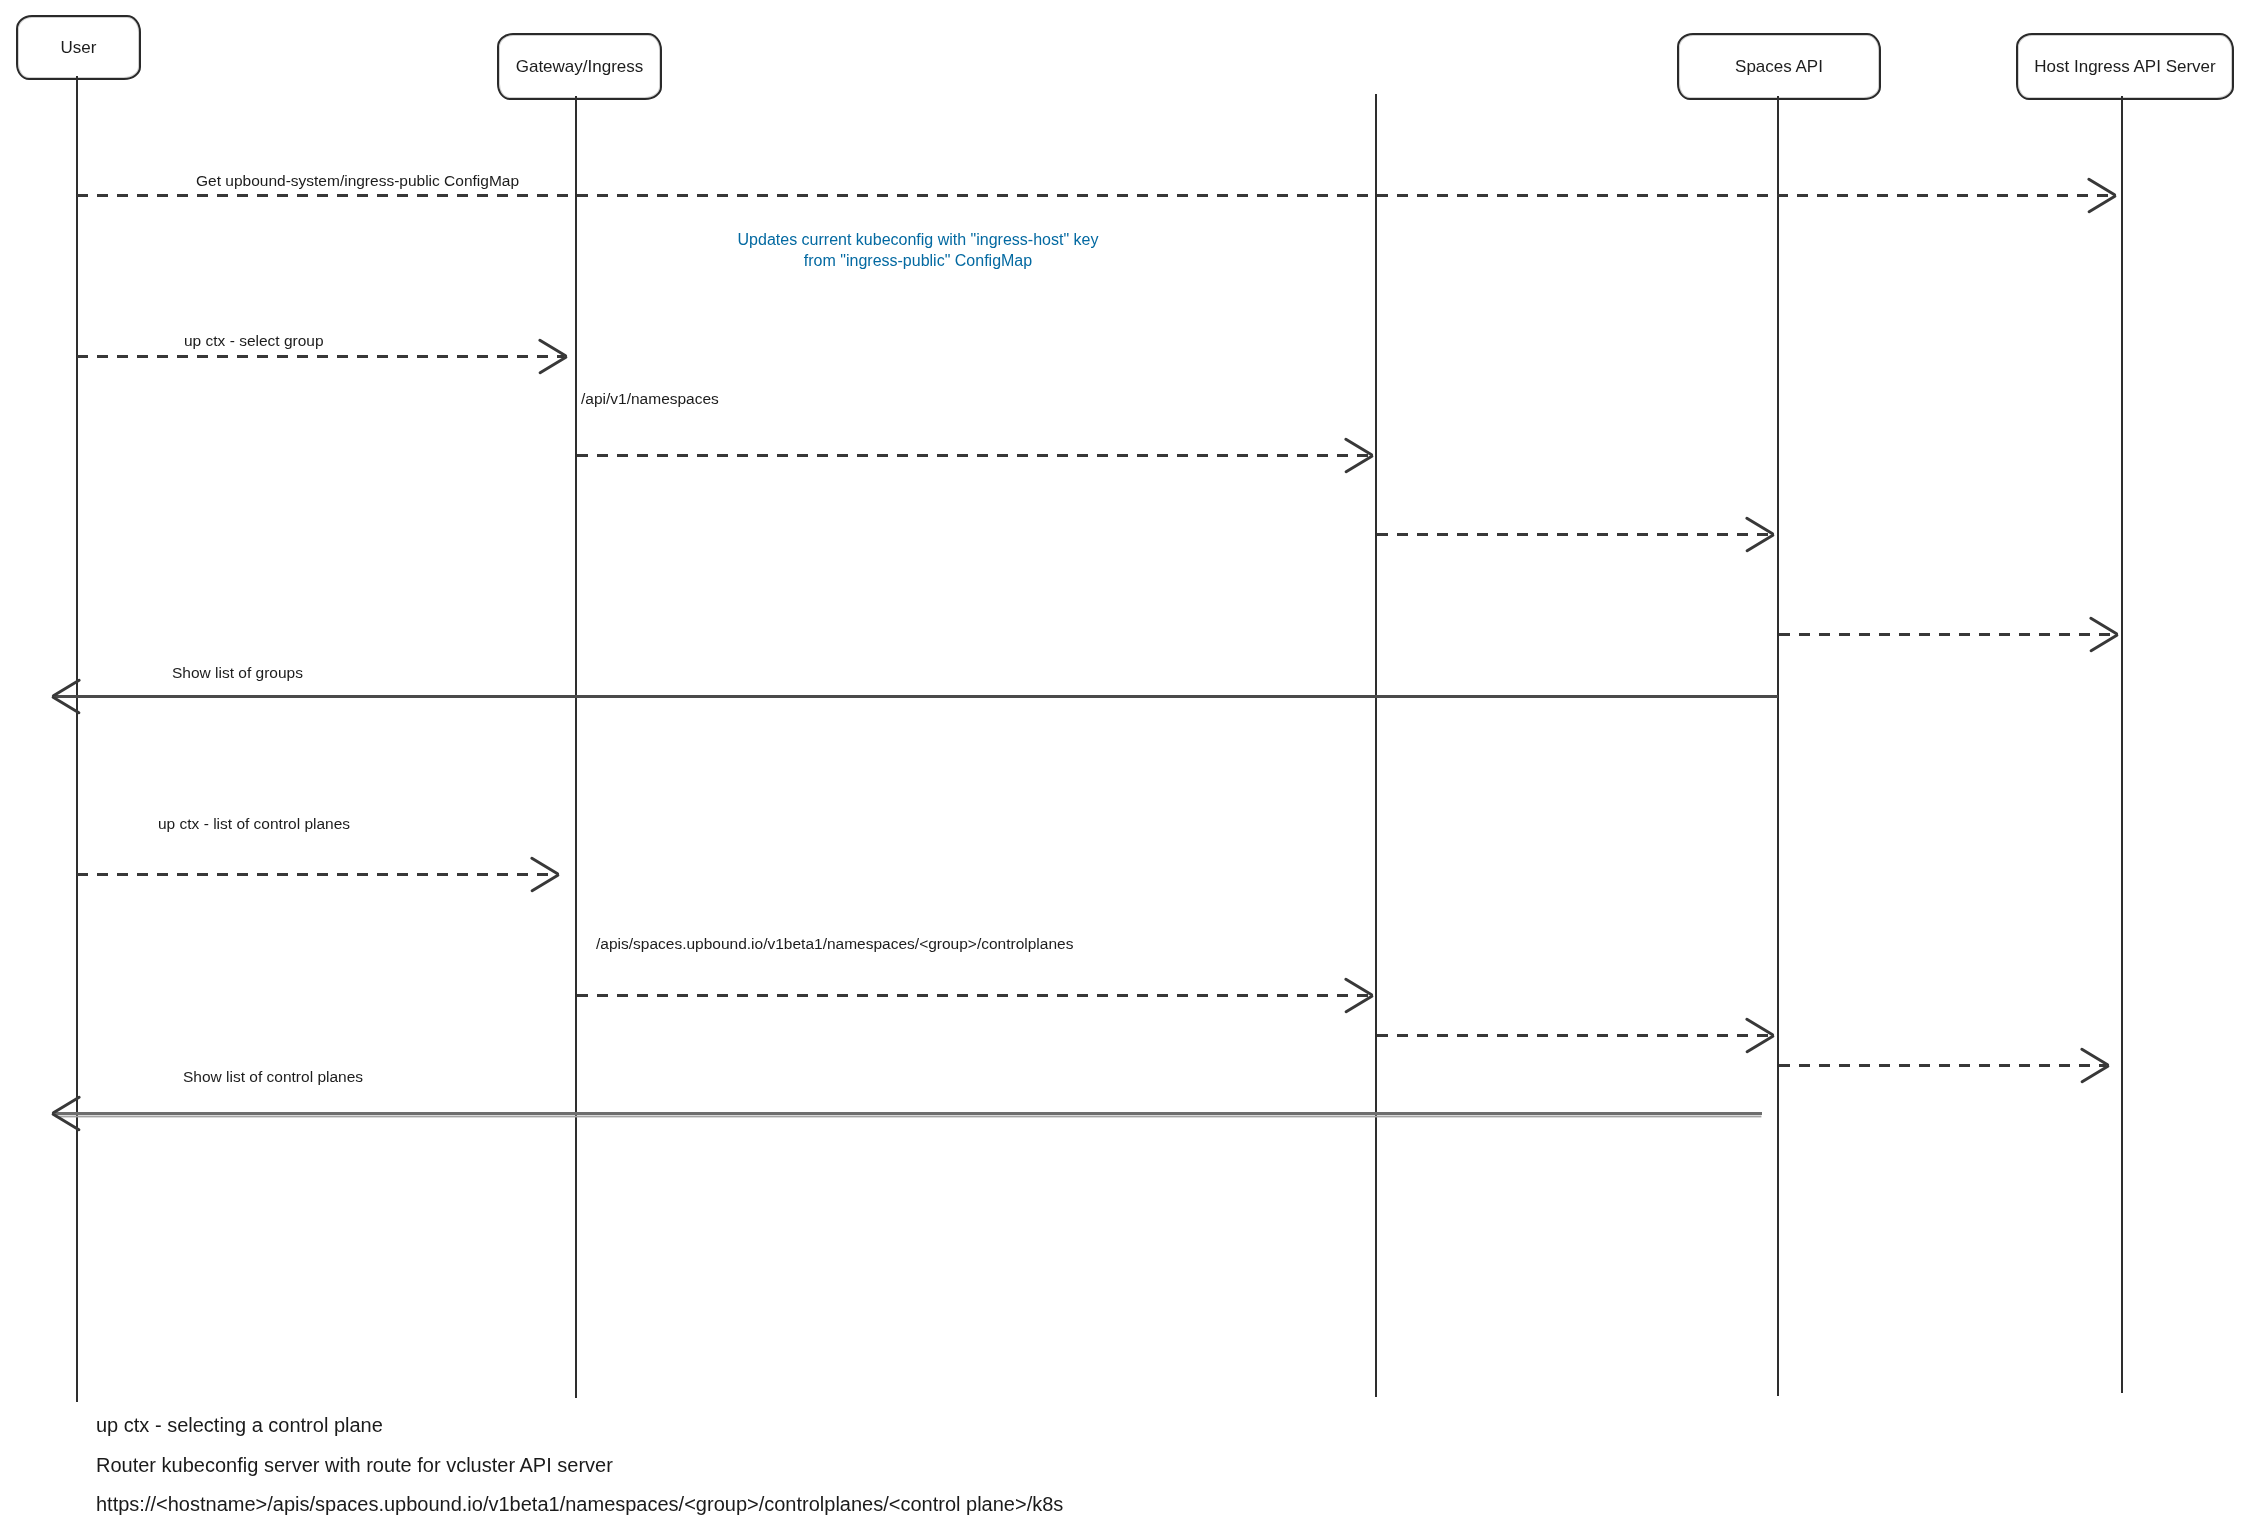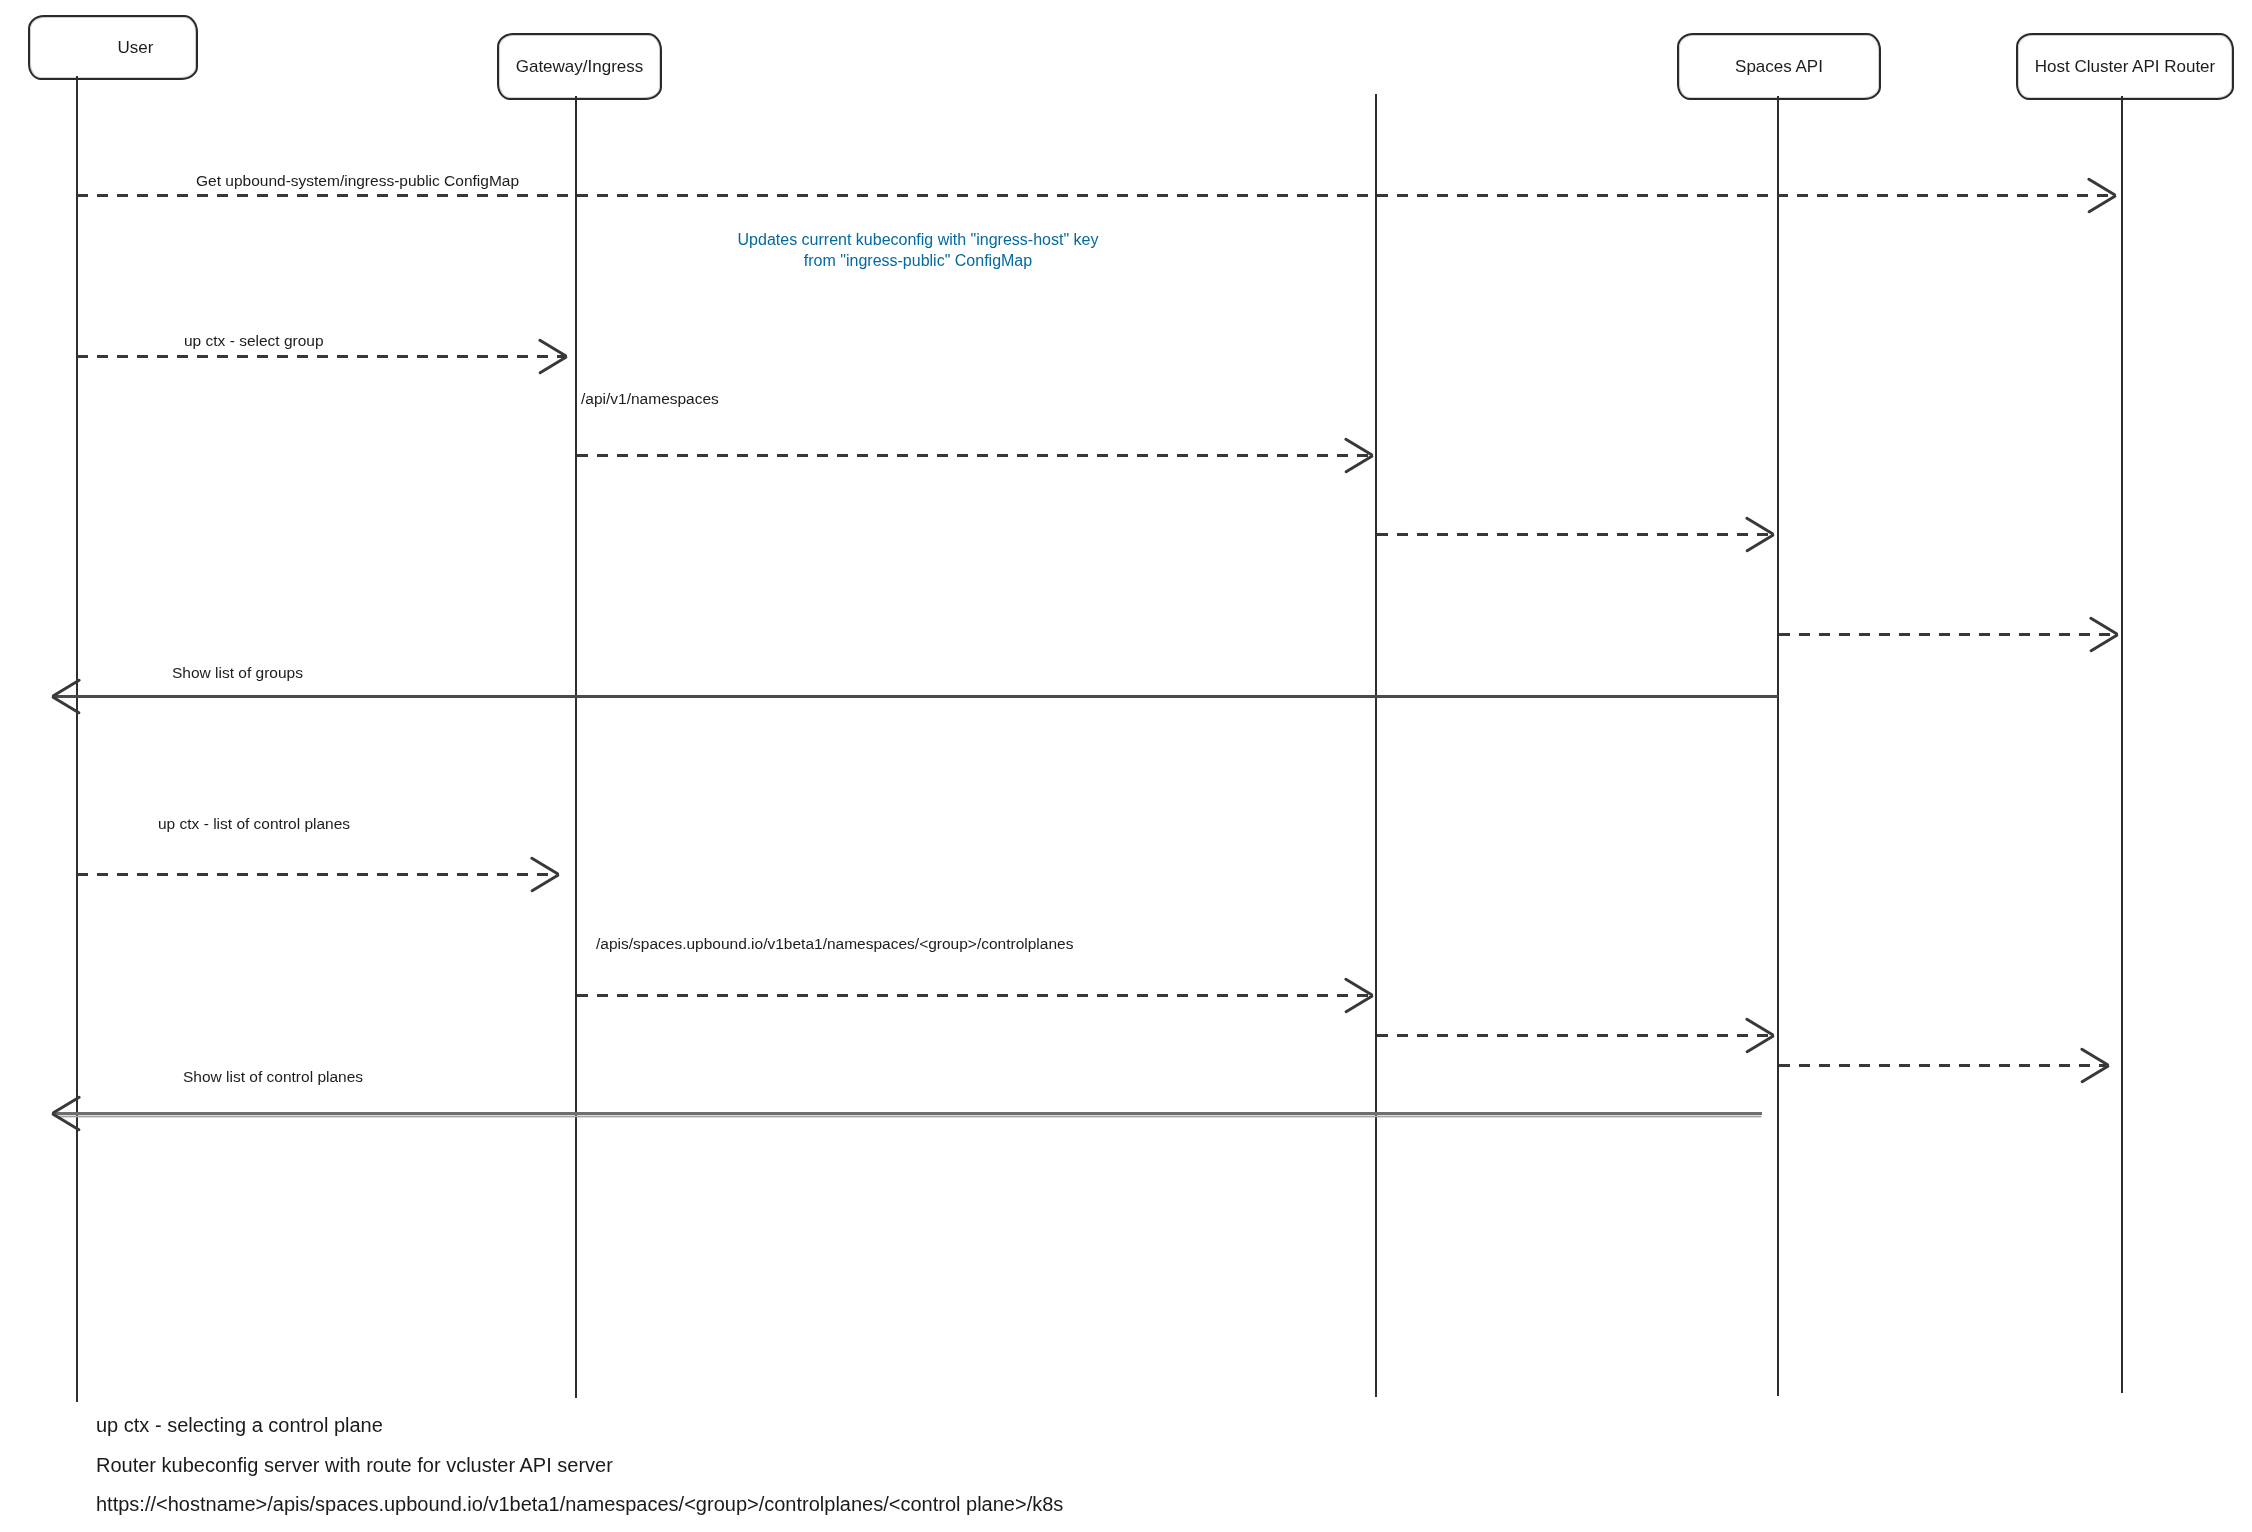--- a/index.html
+++ b/index.html
@@ -16,21 +16,21 @@
   .actor{
     position:absolute;
     background:#fff;
     border:2px solid #2a2a2a;
     border-radius:16px 14px 17px 13px / 14px 17px 13px 16px;
     box-shadow: inset 0 0 0 1px rgba(45,45,45,.22);
     display:flex;align-items:center;justify-content:center;
     font-size:17px;
     white-space:nowrap;
   }
-  #actor-user   {left:28px;  top:15px; width:121px; height:61px;padding-left:45px;}
+  #actor-user   {left:16px;  top:15px; width:121px; height:61px;}
   #actor-gateway{left:497px; top:33px; width:161px; height:63px;}
   #actor-router {left:1276px;top:30px; width:200px; height:64px; font-size:24px;}
   #actor-api    {left:1677px;top:33px; width:200px; height:63px;}
   #actor-host   {left:2016px;top:33px; width:214px; height:63px;}
 
   
   .lifeline{position:absolute;width:2px;background:#2e2e2e;}
   #life-user   {left:76px;  top:76px;height:1326px;}
   #life-gateway{left:575px; top:96px;height:1302px;}
   #life-router {left:1375px;top:94px;height:1303px;}
@@ -94,21 +94,21 @@
   <div class="actor" id="actor-user">
     <span>User</span>
   </div>
   <div class="actor" id="actor-gateway">
     <span>Gateway/Ingress</span>
   </div>
   <div class="actor" id="actor-api">
     <span>Spaces API</span>
   </div>
   <div class="actor" id="actor-host">
-    <span>Host Cluster API Router</span>
+    <span>Host Ingress API Server</span>
   </div>
 
   <div class="lifeline" id="life-user"></div>
   <div class="lifeline" id="life-gateway"></div>
   <div class="lifeline" id="life-router"></div>
   <div class="lifeline" id="life-api"></div>
   <div class="lifeline" id="life-host"></div>
 
   <div class="arrow dashed right" id="a1">
       <i class="head"></i>

